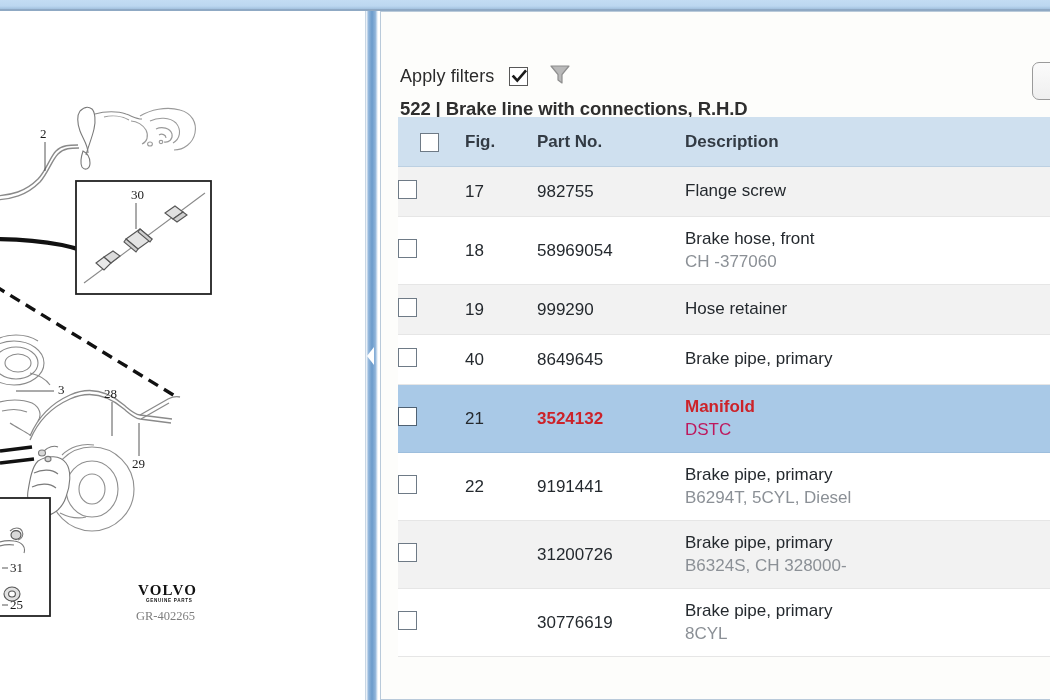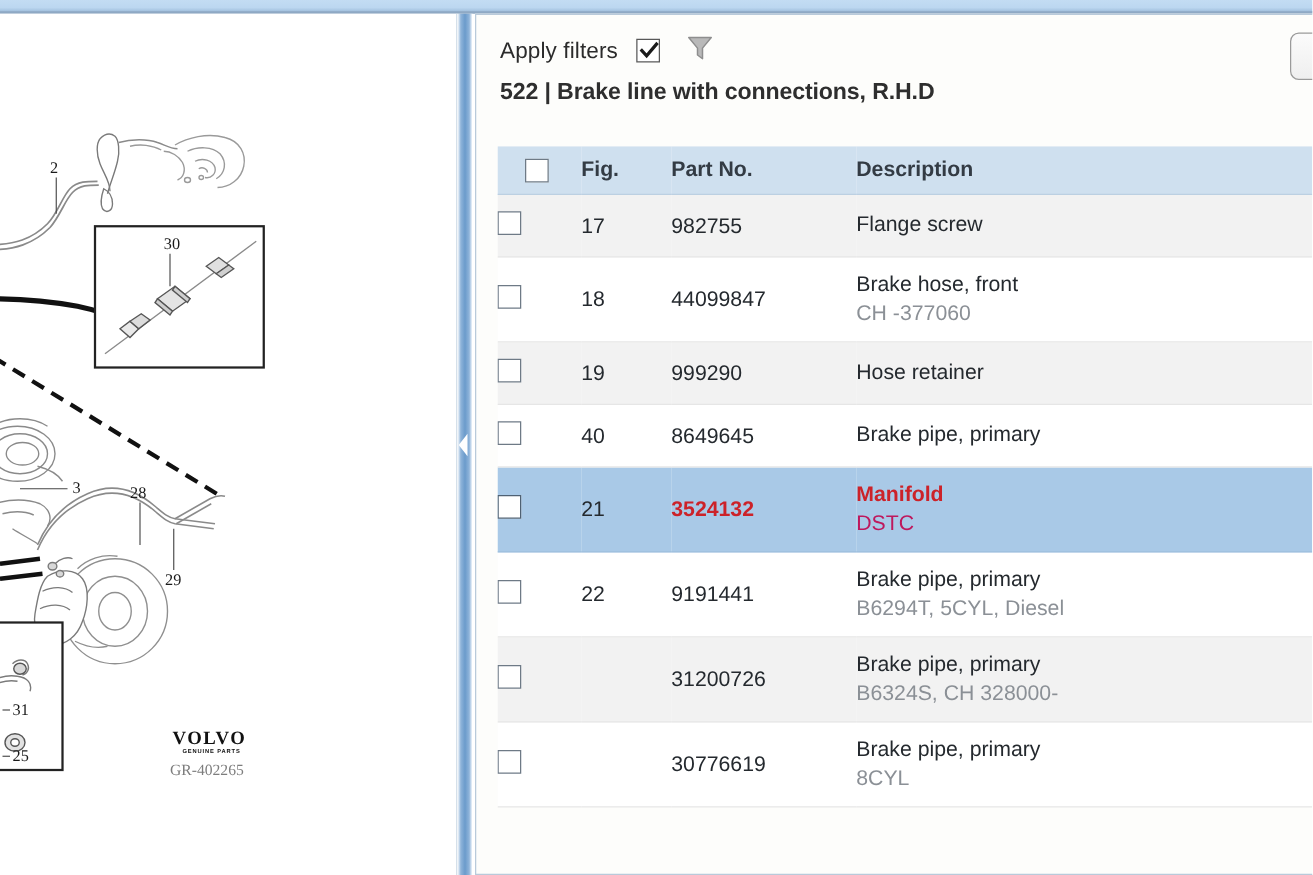--- a/index.html
+++ b/index.html
@@ -77,20 +77,21 @@
     border-right: none;
     box-sizing: border-box;
     overflow: hidden;
   }
 
   .filter-bar {
     position: relative;
     height: 48px;
     padding: 14px 0 0 19px;
     box-sizing: border-box;
+    margin-top: 36px;
   }
   .filter-label {
     display: inline-block;
     font-size: 18px;
     color: #2b2b2b;
     vertical-align: middle;
     letter-spacing: 0.1px;
   }
   .filter-check {
     display: inline-block;
@@ -143,21 +144,21 @@
     width: 100%;
     border-collapse: collapse;
     table-layout: fixed;
   }
   table.parts thead th {
     background: #cfe0ef;
     color: #333b44;
     font-size: 17px;
     font-weight: bold;
     text-align: left;
-    height: 38px;
+    height: 49px;
     padding: 0;
     vertical-align: middle;
     border-bottom: 1px solid #bcd0e2;
   }
   col.c-check { width: 67px; }
   col.c-fig   { width: 72px; }
   col.c-part  { width: 148px; }
   col.c-desc  { width: auto; }
 
   table.parts td {
@@ -399,21 +400,21 @@
               <td class="cell-check"><span class="cbx"></span></td>
               <td class="cell-fig">17</td>
               <td class="cell-part"><span>982755</span></td>
               <td class="cell-desc">
                 <span class="desc-main">Flange screw</span>
               </td>
             </tr>
             <tr class="row-odd row-2line">
               <td class="cell-check"><span class="cbx"></span></td>
               <td class="cell-fig">18</td>
-              <td class="cell-part"><span>44099847</span></td>
+              <td class="cell-part"><span>58969054</span></td>
               <td class="cell-desc">
                 <span class="desc-main">Brake hose, front</span>
                 <span class="desc-sub">CH -377060</span>
               </td>
             </tr>
             <tr class="row-even row-1line">
               <td class="cell-check"><span class="cbx"></span></td>
               <td class="cell-fig">19</td>
               <td class="cell-part"><span>999290</span></td>
               <td class="cell-desc">

